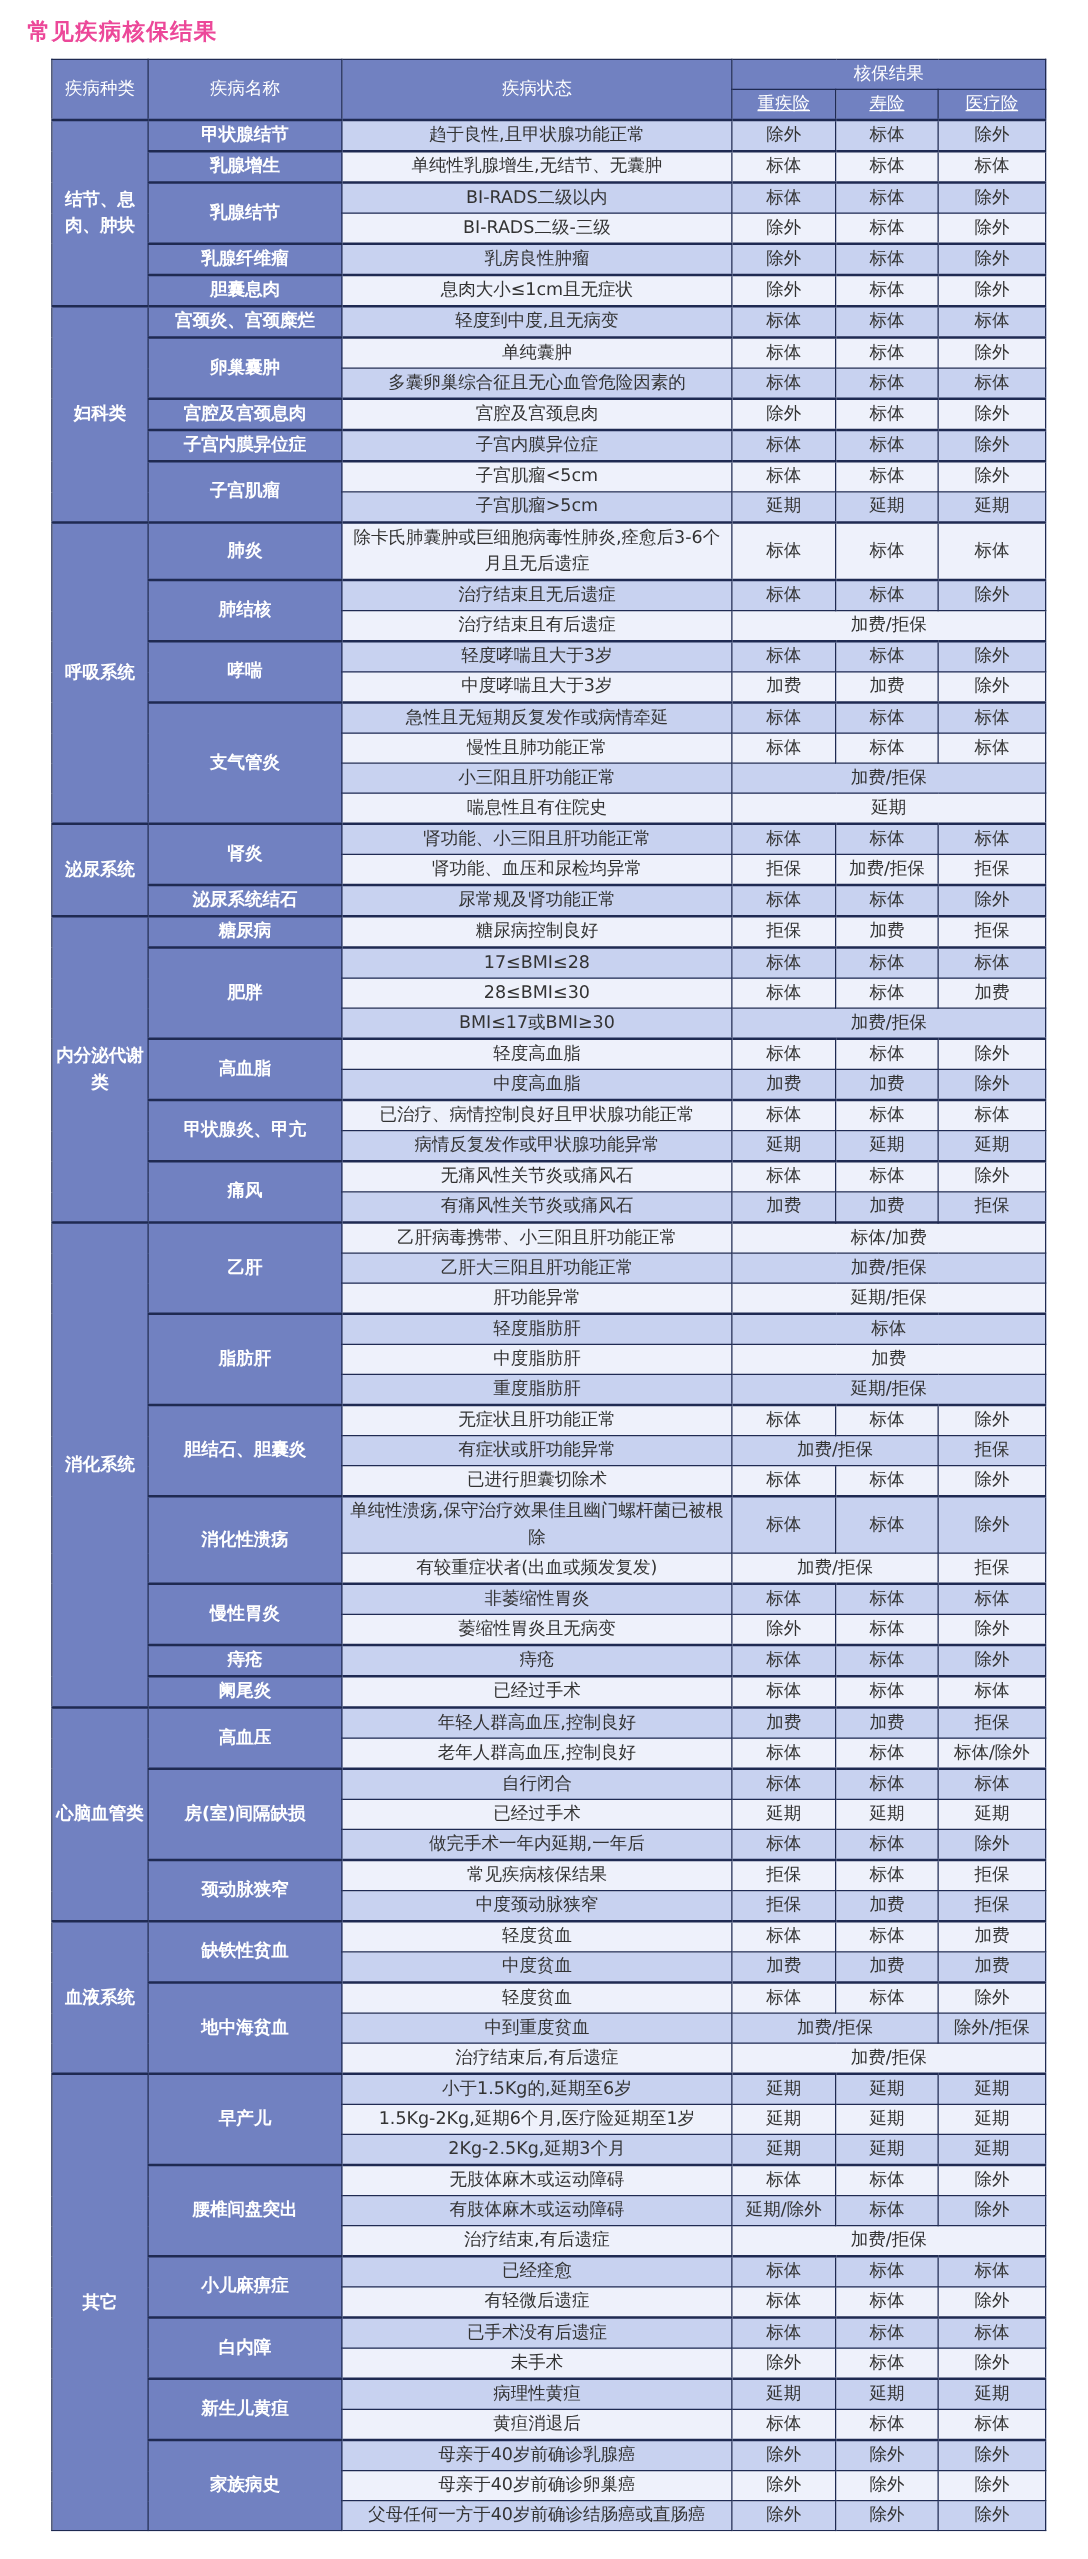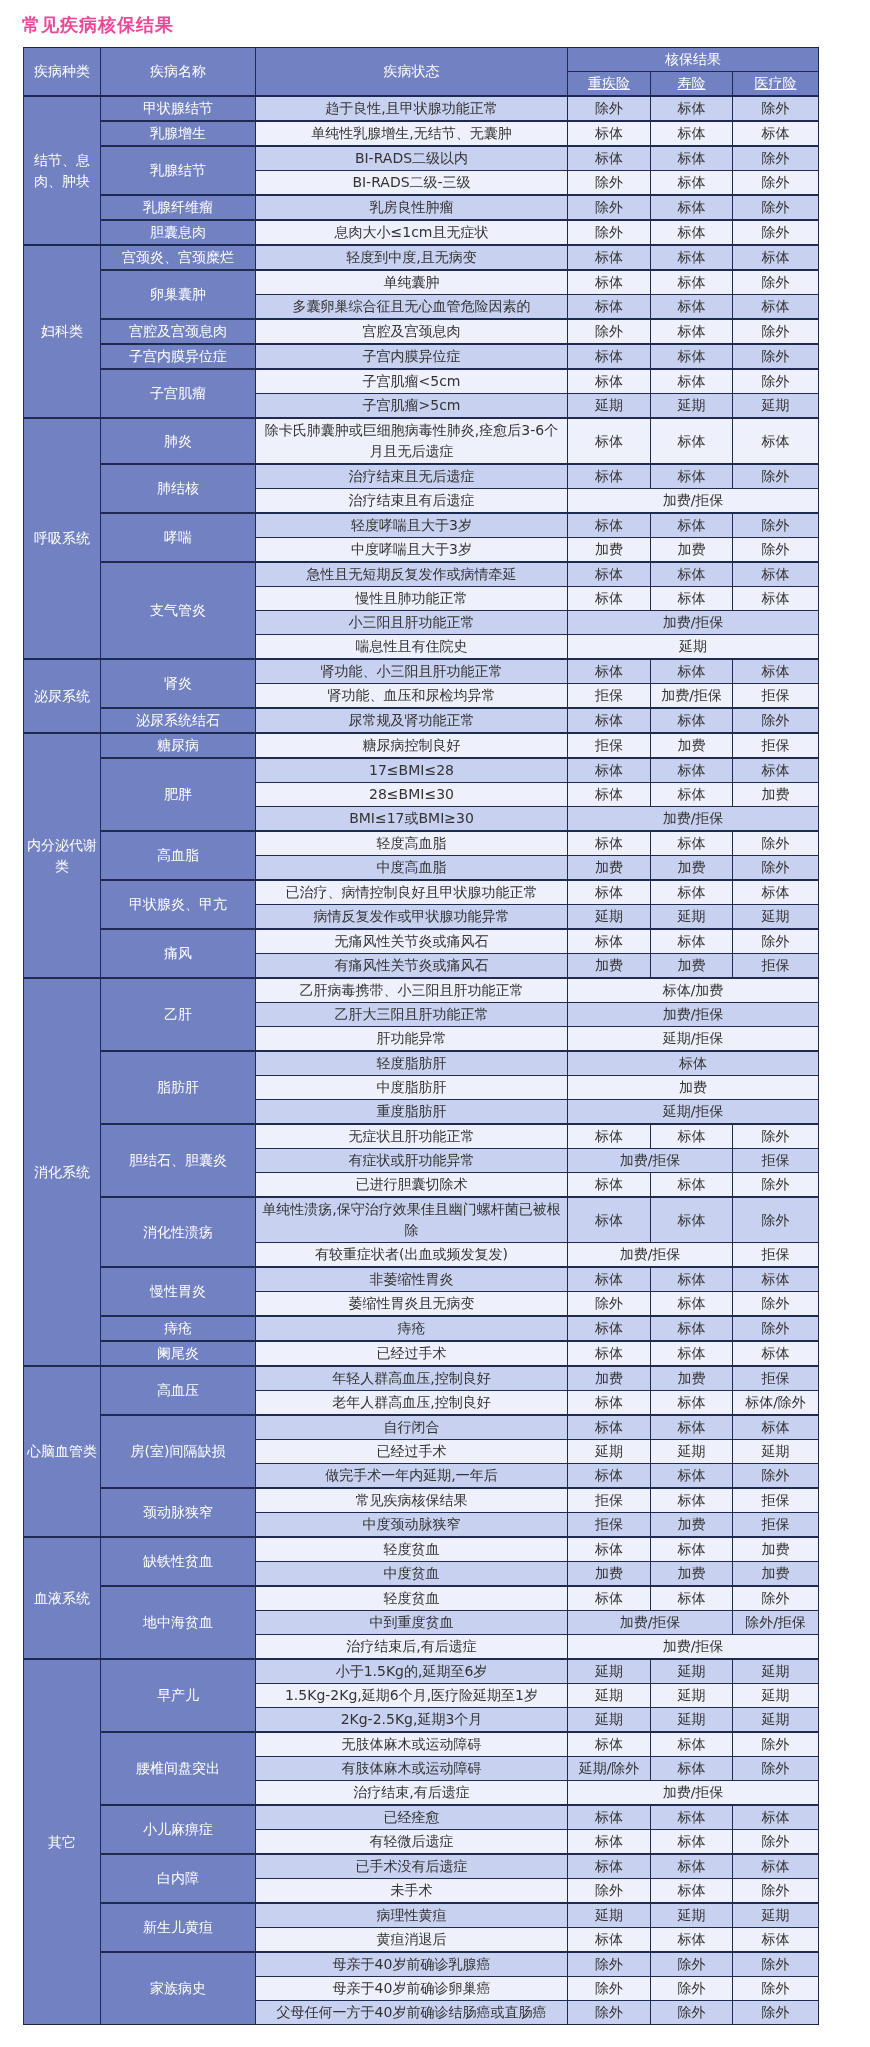--- a/index.html
+++ b/index.html
@@ -1,23 +1,23 @@
 <!DOCTYPE html>
 <html><head>
 <meta charset="utf-8">
 <style>
   html,body{margin:0;padding:0;background:#ffffff;}
   body{font-family:"DejaVu Sans","Liberation Sans",sans-serif;width:870px;}
   .page-title{font-size:18px;font-weight:bold;color:#ec4899;margin:13px 0 10px 0;letter-spacing:1px;padding-left:22px;}
-  table.uw{border-collapse:collapse;table-layout:fixed;margin-left:23px;}
+  table.uw{border-collapse:collapse;table-layout:fixed;margin-left:41px;}
   table.uw td,table.uw th{border:1px solid #1f2a52;font-size:14px;text-align:center;vertical-align:middle;padding:1px 3px;line-height:1.5;box-sizing:border-box;word-break:break-all;}
   table.uw th{background:#7181c1;color:#ffffff;font-weight:normal;height:24px;}
   thead tr:last-child th{border-top-width:1px;text-decoration:underline;}
   tbody tr{height:24px;}
-  td.cat,td.dis{background:#7181c1;color:#ffffff;}
+  td.cat,td.dis{background:#7181c1;color:#ffffff;font-weight:bold;}
   tr.odd td.lt{background:#c8d2f0;}
   tr.even td.lt{background:#eef1fb;}
   td.lt{color:#333333;}
   tr.dstart td{border-top-width:2px;}
   tbody tr:first-child td{border-top-width:2px;}
 </style>
 </head>
 <body>
 
 <div class="page-title">常见疾病核保结果</div>

